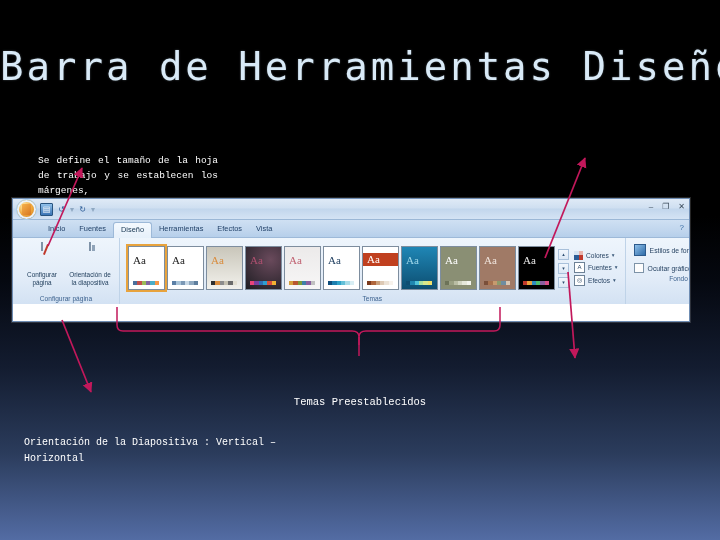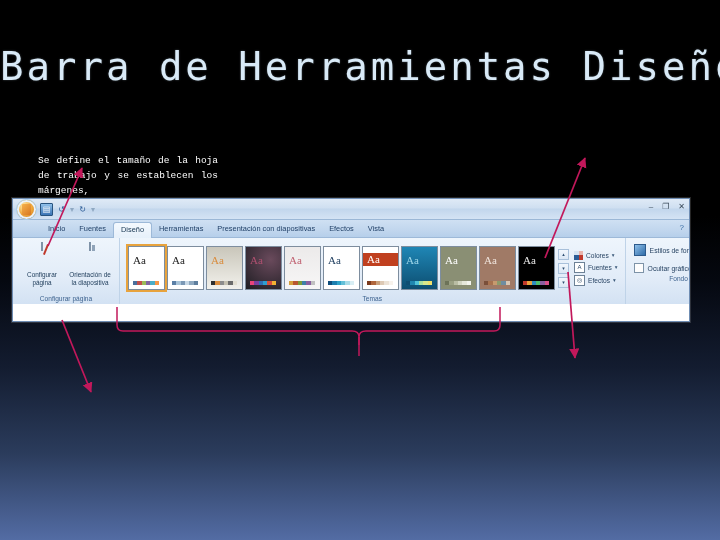--- a/index.html
+++ b/index.html
@@ -393,20 +393,22 @@
   }
 </style>
 </head>
 <body>
 
 <div class="slide">
 
   <div class="title">Barra de Herramientas Diseño</div>
 
   <div class="callout justify" id="cal-left">Se define el tamaño de la hoja de trabajo y se establecen los márgenes,</div>
+  <div class="callout" id="cal-temas">Temas Preestablecidos</div>
+  <div class="callout" id="cal-orient">Orientación de la Diapositiva : Vertical – Horizontal</div>
 
   <div class="ppt">
 
     <div class="ppt-titlebar">
       <div class="qat">
         <span class="office-btn"></span>
         <span class="qat-icon qat-save">▤</span>
         <span class="qat-icon">↺</span>
         <span class="qat-sep">▾</span>
         <span class="qat-icon">↻</span>
@@ -417,21 +419,20 @@
         <span>❐</span>
         <span>✕</span>
       </div>
     </div>
 
     <div class="ppt-tabs">
       <div class="tab">Inicio</div>
       <div class="tab">Fuentes</div>
       <div class="tab active">Diseño</div>
       <div class="tab">Herramientas</div>
-      <div class="tab">Presentación con diapositivas</div>
       <div class="tab">Efectos</div>
       <div class="tab">Vista</div>
       <div class="help-q">?</div>
     </div>
 
     <div class="ribbon">
 
       <div class="rgroup" style="width:108px">
         <div class="rgroup-body">
           <div class="bigbtn">

